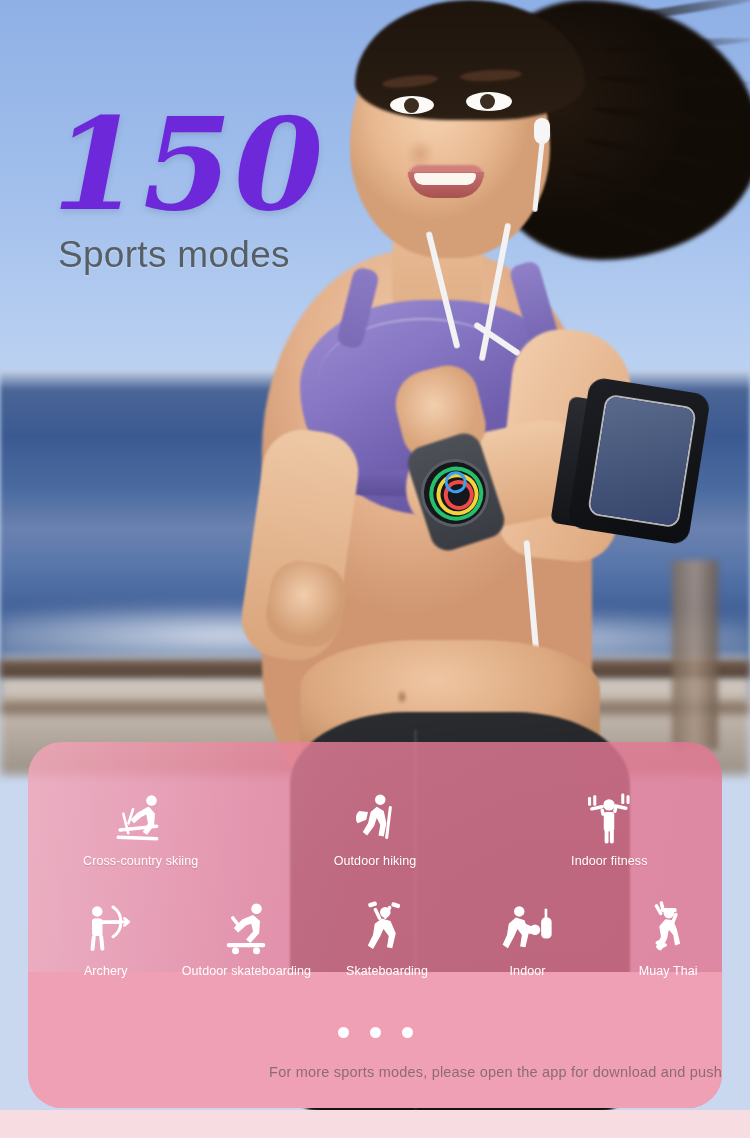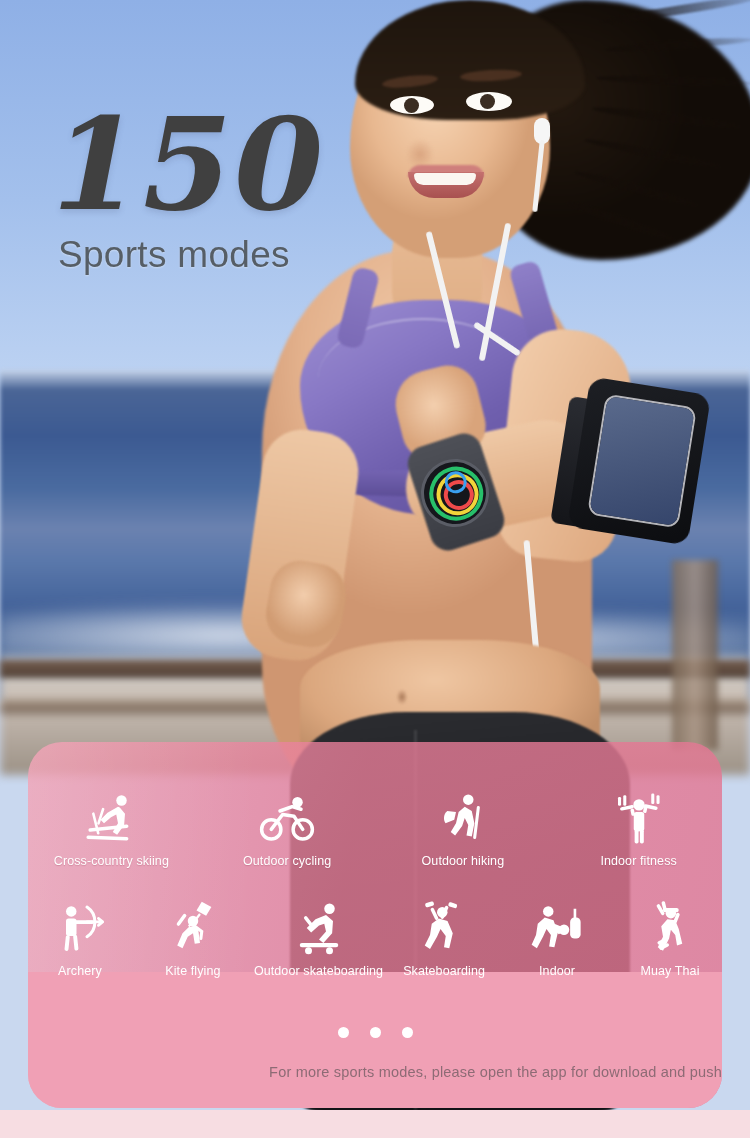--- a/index.html
+++ b/index.html
@@ -244,41 +244,41 @@
     letter-spacing:.1px;margin-top:7px;
     text-shadow:0 1px 1px rgba(150,60,85,.28);
   }
 
   .row1{position:absolute;left:0;top:48px;width:694px;}
 
   .lowerband{
     position:absolute;left:0;top:230px;width:694px;height:136px;
     background:#f0a0b5;
   }
-  .row2{position:absolute;left:0;top:158px;width:694px;z-index:2;}
+  .row2{position:absolute;left:0;top:158px;width:694px;z-index:2;padding-left:12px;}
   .row2 .lbl{color:#ffffff;text-shadow:none;}
 
   .dots{
     position:absolute;left:0;top:285px;width:694px;display:flex;
     justify-content:center;gap:21px;z-index:3;
   }
   .dot{width:11px;height:11px;border-radius:50%;background:#ffffff;}
 
   .footnote{
     position:absolute;left:0;top:322px;width:694px;text-align:right;z-index:3;
     color:#8d6b75;font-size:14.5px;letter-spacing:.2px;
   }
 
   
   .headline{position:absolute;left:52px;top:108px;z-index:5;}
   .big{
     font-family:"DejaVu Serif","Liberation Serif",serif;
     font-style:italic;font-weight:700;
     font-size:128px;line-height:112px;
-    color:#404040;letter-spacing:2px;
+    color:#6d28d9;letter-spacing:2px;
     text-shadow:0 3px 6px rgba(60,70,110,.18);
   }
   .sub{
     margin-top:14px;margin-left:6px;
     font-size:37px;color:#565e66;letter-spacing:.3px;
     text-shadow:0 1px 2px rgba(255,255,255,.35);
   }
 </style>
 </head>
 <body>
@@ -375,32 +375,20 @@
             <rect x="6" y="44" width="46" height="4" rx="2" transform="rotate(-6 6 44)"></rect>
             <rect x="4" y="52" width="48" height="4" rx="2" transform="rotate(2 4 52)"></rect>
             <rect x="10" y="26" width="3" height="26" rx="1.5" transform="rotate(-14 10 26)"></rect>
             <rect x="22" y="20" width="3" height="20" rx="1.5" transform="rotate(18 22 20)"></rect>
           </svg>
         </span>
         <span class="lbl">Cross-country skiing</span>
       </div>
 
 
-      <div class="cell">
-        <span class="ico">
-          <svg viewBox="0 0 64 64" fill="none" stroke="#fff" stroke-width="4">
-            <circle cx="14" cy="45" r="11"></circle>
-            <circle cx="50" cy="45" r="11"></circle>
-            <path d="M14 45 L27 28 L40 30 L50 45" stroke-linecap="round" stroke-linejoin="round"></path>
-            <circle cx="44" cy="14" r="6" fill="#fff" stroke="none"></circle>
-            <path d="M24 24 L38 19 L48 22" stroke-linecap="round"></path>
-          </svg>
-        </span>
-        <span class="lbl">Outdoor cycling</span>
-      </div>
 
 
       <div class="cell">
         <span class="ico">
           <svg viewBox="0 0 64 64" fill="#fff">
             <circle cx="38" cy="11" r="6"></circle>
             <path d="M34 19 L27 25 L24 38 L18 48 L23 52 L31 41 L34 32 L38 40 L36 52 L42 53 L45 38 L42 24 Z"></path>
             <path d="M14 24 C10 27 9 34 12 38 L22 34 L24 25 Z"></path>
             <rect x="48" y="18" width="3.5" height="38" rx="1.7" transform="rotate(7 48 18)"></rect>
           </svg>
@@ -440,33 +428,20 @@
             <rect x="16" y="40" width="4.5" height="18" rx="2" fill="#fff" transform="rotate(6 16 40)"></rect>
             <rect x="24" y="40" width="4.5" height="18" rx="2" fill="#fff" transform="rotate(-6 24 40)"></rect>
             <rect x="20" y="23" width="28" height="4.5" rx="2" fill="#fff"></rect>
             <path d="M40 8 C52 16 52 34 40 42" fill="none" stroke="#fff" stroke-width="3.5" stroke-linecap="round"></path>
             <path d="M40 25 L58 25 M53 21 L58 25 L53 29" fill="none" stroke="#fff" stroke-width="3" stroke-linecap="round" stroke-linejoin="round"></path>
           </svg>
         </span>
         <span class="lbl">Archery</span>
       </div>
 
-      <div class="cell">
-        <span class="ico">
-          <svg viewBox="0 0 64 64" fill="#fff">
-            <path d="M42 2 L53 8 L47 18 L36 12 Z"></path>
-            <path d="M40 16 C34 24 30 28 27 30" fill="none" stroke="#fff" stroke-width="2.5"></path>
-            <circle cx="32" cy="24" r="6"></circle>
-            <path d="M27 31 L20 38 L14 52 L20 55 L26 42 L32 38 L34 50 L40 49 L38 34 L34 29 Z"></path>
-            <rect x="22" y="15" width="4" height="16" rx="2" transform="rotate(36 22 15)"></rect>
-            <path d="M34 30 L42 36 L41 44" fill="none" stroke="#fff" stroke-width="3.5" stroke-linecap="round"></path>
-          </svg>
-        </span>
-        <span class="lbl">Kite flying</span>
-      </div>
 
       <div class="cell">
         <span class="ico">
           <svg viewBox="0 0 64 64" fill="#fff">
             <circle cx="44" cy="10" r="6"></circle>
             <path d="M40 17 L28 22 L18 32 L23 37 L32 29 L38 27 L40 36 L32 45 L37 49 L47 38 L48 24 Z"></path>
             <rect x="14" y="20" width="4" height="18" rx="2" transform="rotate(-38 14 20)"></rect>
             <rect x="10" y="49" width="44" height="5" rx="2.5"></rect>
             <circle cx="20" cy="58" r="4"></circle>
             <circle cx="44" cy="58" r="4"></circle>

